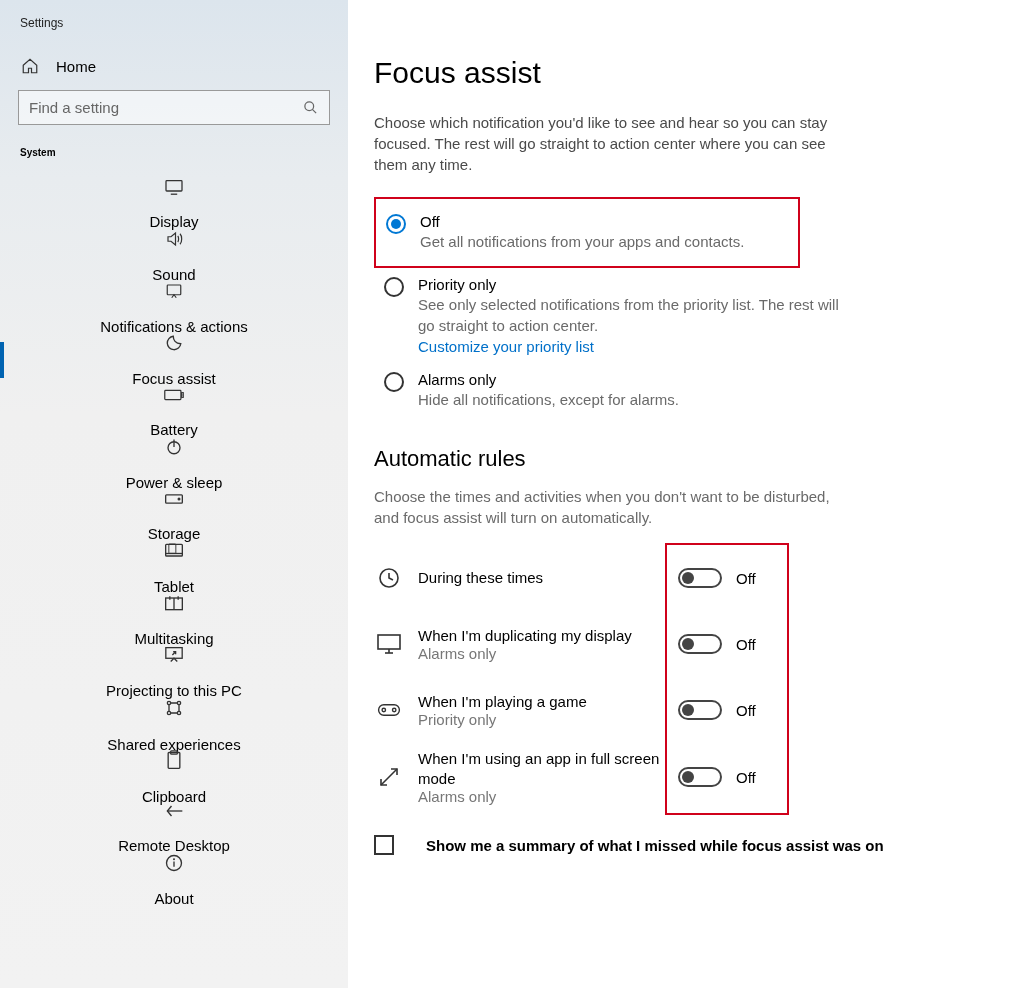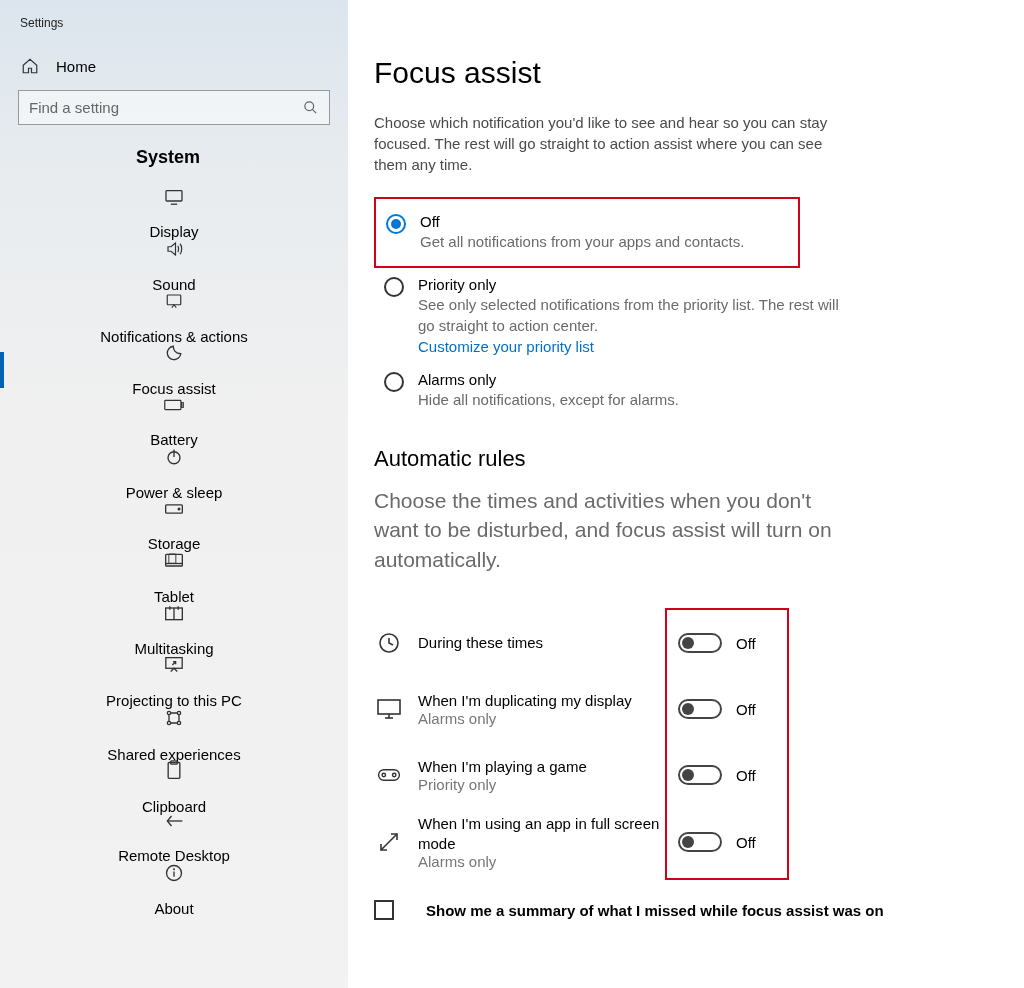--- a/index.html
+++ b/index.html
@@ -55,23 +55,22 @@
     font-size: 15px;
     color: #666;
   }
   .search-box input::placeholder { color: #666; }
   .search-icon {
     width: 16px; height: 16px;
     color:#666;
   }
   .section-label {
     font-weight: 600;
-    font-size: 18px;
+    font-size: 10px;
     padding: 6px 32px 20px 20px;
-    text-align: center;
   }
   .nav-item {
     display: flex;
     align-items: center;
     gap: 18px;
     height: 52px;
     padding: 0 20px 0 20px;
     cursor: pointer;
     position: relative;
     flex-direction: column;
@@ -132,25 +131,25 @@
   .radio-body .r-desc { font-size: 15px; color: #6a6a6a; line-height:1.35; }
   .radio-body .r-link { color: #0070c9; font-size: 15px; margin-top: 2px; display:block; }
 
   .section-title {
     font-size: 22px;
     font-weight: 400;
     margin-bottom: 14px;
     margin-top: 12px;
   }
   .section-desc {
-    font-size: 21px;
+    font-size: 15px;
     color: #6a6a6a;
     line-height: 1.4;
     max-width: 470px;
-    margin-bottom: 36px;
+    margin-bottom: 17px;
   }
 
   .rules-wrap {
     position: relative;
     max-width: 414px;
   }
   .toggles-highlight {
     position: absolute;
     left: 291px;
     top: -2px;
@@ -364,21 +363,21 @@
             <circle cx="12" cy="7" r="0.5" fill="currentColor"></circle>
           </svg>
         </span>
         <span class="label">About</span>
       </div>
     </div>
 </div>
 
 <div class="main">
   <h1 class="page-title">Focus assist</h1>
-  <p class="intro">Choose which notification you'd like to see and hear so you can stay focused. The rest will go straight to action assist where you can see them any time.</p>
+  <p class="intro">Choose which notification you'd like to see and hear so you can stay focused. The rest will go straight to action center where you can see them any time.</p>
 
   <div class="radio-group">
 
     <div class="radio-item highlight">
       <div class="radio-ctrl checked">
           <div class="dot"></div>
         </div>
       <div class="radio-body">
         <div class="r-title">Off</div>
         <div class="r-desc">Get all notifications from your apps and contacts.</div>

